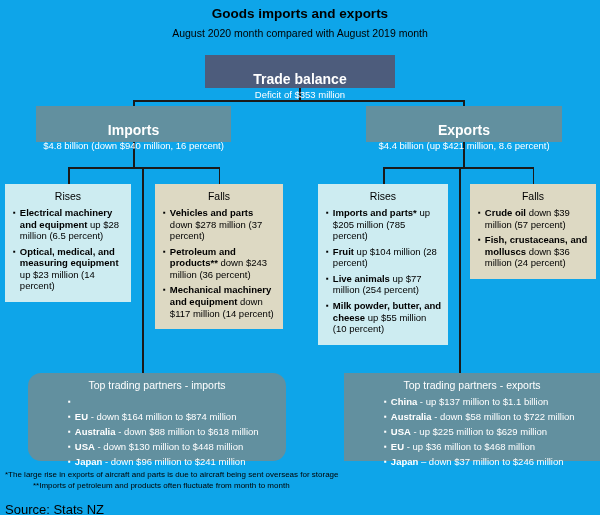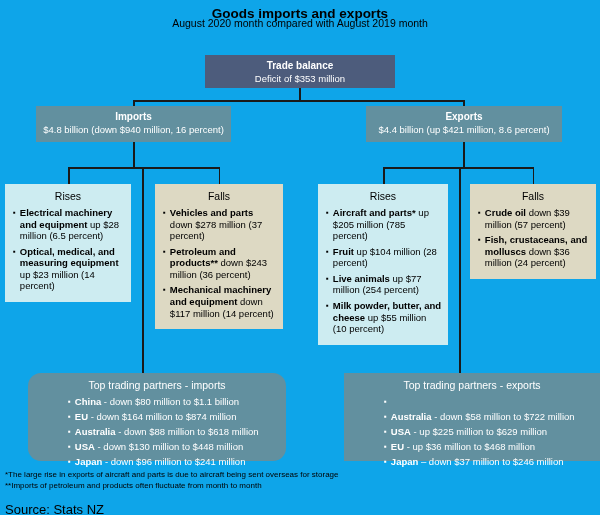--- a/index.html
+++ b/index.html
@@ -1,33 +1,33 @@
 <!DOCTYPE html>
 <html style="--trade-balance-bg: #4d5c7c; --branch-bg: #62909f; --rises-bg: #cdecf1; --falls-bg: #ddd9c3; --connector: #1a1a1a;"><head>
 <meta charset="utf-8">
 <style>
   * { box-sizing: border-box; }
   html, body { margin: 0; padding: 0; background: #ffffff; }
   body { font-family: "Liberation Sans", sans-serif; color: #000; }
   .canvas { position: relative; width: 600px; height: 515px; background: #0ea5e9; overflow: hidden; }
 
   .title    { position: absolute; top: 6px;  left: 0; width: 100%; text-align: center; font-size: 13.5px; font-weight: bold; }
-  .subtitle { position: absolute; top: 17px; left: 0; width: 100%; text-align: center; font-size: 10.5px; }
+  .subtitle { position: absolute; top: 27px; left: 0; width: 100%; text-align: center; font-size: 10.5px; }
 
   .line { position: absolute; background: var(--connector, #1a1a1a); }
 
   .box { position: absolute; }
   .dark, .branch, .partners { color: #ffffff; }
   .dark     { background: var(--trade-balance-bg, #4d5c7c); text-align: center; }
   .branch   { background: var(--branch-bg, #62909f); text-align: center; }
   .partners { background: var(--branch-bg, #62909f); }
   .rises    { background: var(--rises-bg, #cdecf1); }
   .falls    { background: var(--falls-bg, #ddd9c3); }
 
-  .box-title  { font-weight: bold; font-size: 10px; padding-top: 4px; line-height: 1.35; }
+  .box-title  { font-weight: bold; font-size: 14px; padding-top: 15px; line-height: 1.35; }
   .box-detail { font-size: 9.5px; line-height: 1.35; }
 
   .list-header { text-align: center; font-weight: normal; font-size: 10.5px; padding: 6px 0 3px 0; }
   ul.items { list-style: none; margin: 0; padding: 2px 6px 6px 8px; }
   ul.items li { display: flex; gap: 4px; font-size: 9.5px; line-height: 1.22; margin-bottom: 4px; }
   ul.items .bullet { font-size: 8px; line-height: 1.45; flex: 0 0 auto; }
   .item-name { font-weight: bold; }
 
   .partners .list-header { color: #fff; padding-top: 6px; }
   .partners ul.items { padding: 2px 8px 6px 40px; }
@@ -105,21 +105,21 @@
           <span><span class="item-name">Mechanical machinery and equipment</span><span> down $117 million (14 percent)</span></span>
         </li>
     </ul>
   </div>
 
   <div class="box rises" style="left:318px; top:184px; width:130px; min-height:135px;">
     <div class="list-header">Rises</div>
     <ul class="items">
       <li>
           <span class="bullet">▪</span>
-          <span><span class="item-name">Aircraft and parts*</span><span> up $205 million (785 percent)</span></span>
+          <span><span class="item-name">Imports and parts*</span><span> up $205 million (785 percent)</span></span>
         </li>
       <li>
           <span class="bullet">▪</span>
           <span><span class="item-name">Fruit</span><span> up $104 million (28 percent)</span></span>
         </li>
       <li>
           <span class="bullet">▪</span>
           <span><span class="item-name">Live animals</span><span> up $77 million (254 percent)</span></span>
         </li>
       <li>
@@ -141,21 +141,20 @@
           <span><span class="item-name">Fish, crustaceans, and molluscs</span><span> down $36 million (24 percent)</span></span>
         </li>
     </ul>
   </div>
 
   <div class="box partners" style="left:28px; top:373px; width:258px; height:88px;border-radius:13px;">
     <div class="list-header">Top trading partners - imports</div>
     <ul class="items">
       <li>
           <span class="bullet">▪</span>
-          <span><span class="item-name">China</span><span> - down $80 million to $1.1 billion</span></span>
         </li>
       <li>
           <span class="bullet">▪</span>
           <span><span class="item-name">EU</span><span> - down $164 million to $874 million</span></span>
         </li>
       <li>
           <span class="bullet">▪</span>
           <span><span class="item-name">Australia</span><span> - down $88 million to $618 million</span></span>
         </li>
       <li>
@@ -167,20 +166,21 @@
           <span><span class="item-name">Japan</span><span> - down $96 million to $241 million</span></span>
         </li>
     </ul>
   </div>
 
   <div class="box partners" style="left:344px; top:373px; width:256px; height:88px;">
     <div class="list-header">Top trading partners - exports</div>
     <ul class="items">
       <li>
           <span class="bullet">▪</span>
+          <span><span class="item-name">China</span><span> - up $137 million to $1.1 billion</span></span>
         </li>
       <li>
           <span class="bullet">▪</span>
           <span><span class="item-name">Australia</span><span> - down $58 million to $722 million</span></span>
         </li>
       <li>
           <span class="bullet">▪</span>
           <span><span class="item-name">USA</span><span> - up $225 million to $629 million</span></span>
         </li>
       <li>
@@ -188,16 +188,16 @@
           <span><span class="item-name">EU</span><span> - up $36 million to $468 million</span></span>
         </li>
       <li>
           <span class="bullet">▪</span>
           <span><span class="item-name">Japan</span><span> – down $37 million to $246 million</span></span>
         </li>
     </ul>
   </div>
 
   <div class="footnote" style="top:470px;">*The large rise in exports of aircraft and parts is due to aircraft being sent overseas for storage</div>
-  <div class="footnote" style="top:481px;">**Imports of petroleum and products often fluctuate from month to month</div>
+  <div class="footnote" style="top:481px;margin-left:28px;">**Imports of petroleum and products often fluctuate from month to month</div>
   <div class="source" style="top:502px;">Source: Stats NZ</div>
 
 </div>
 
 </body></html>

